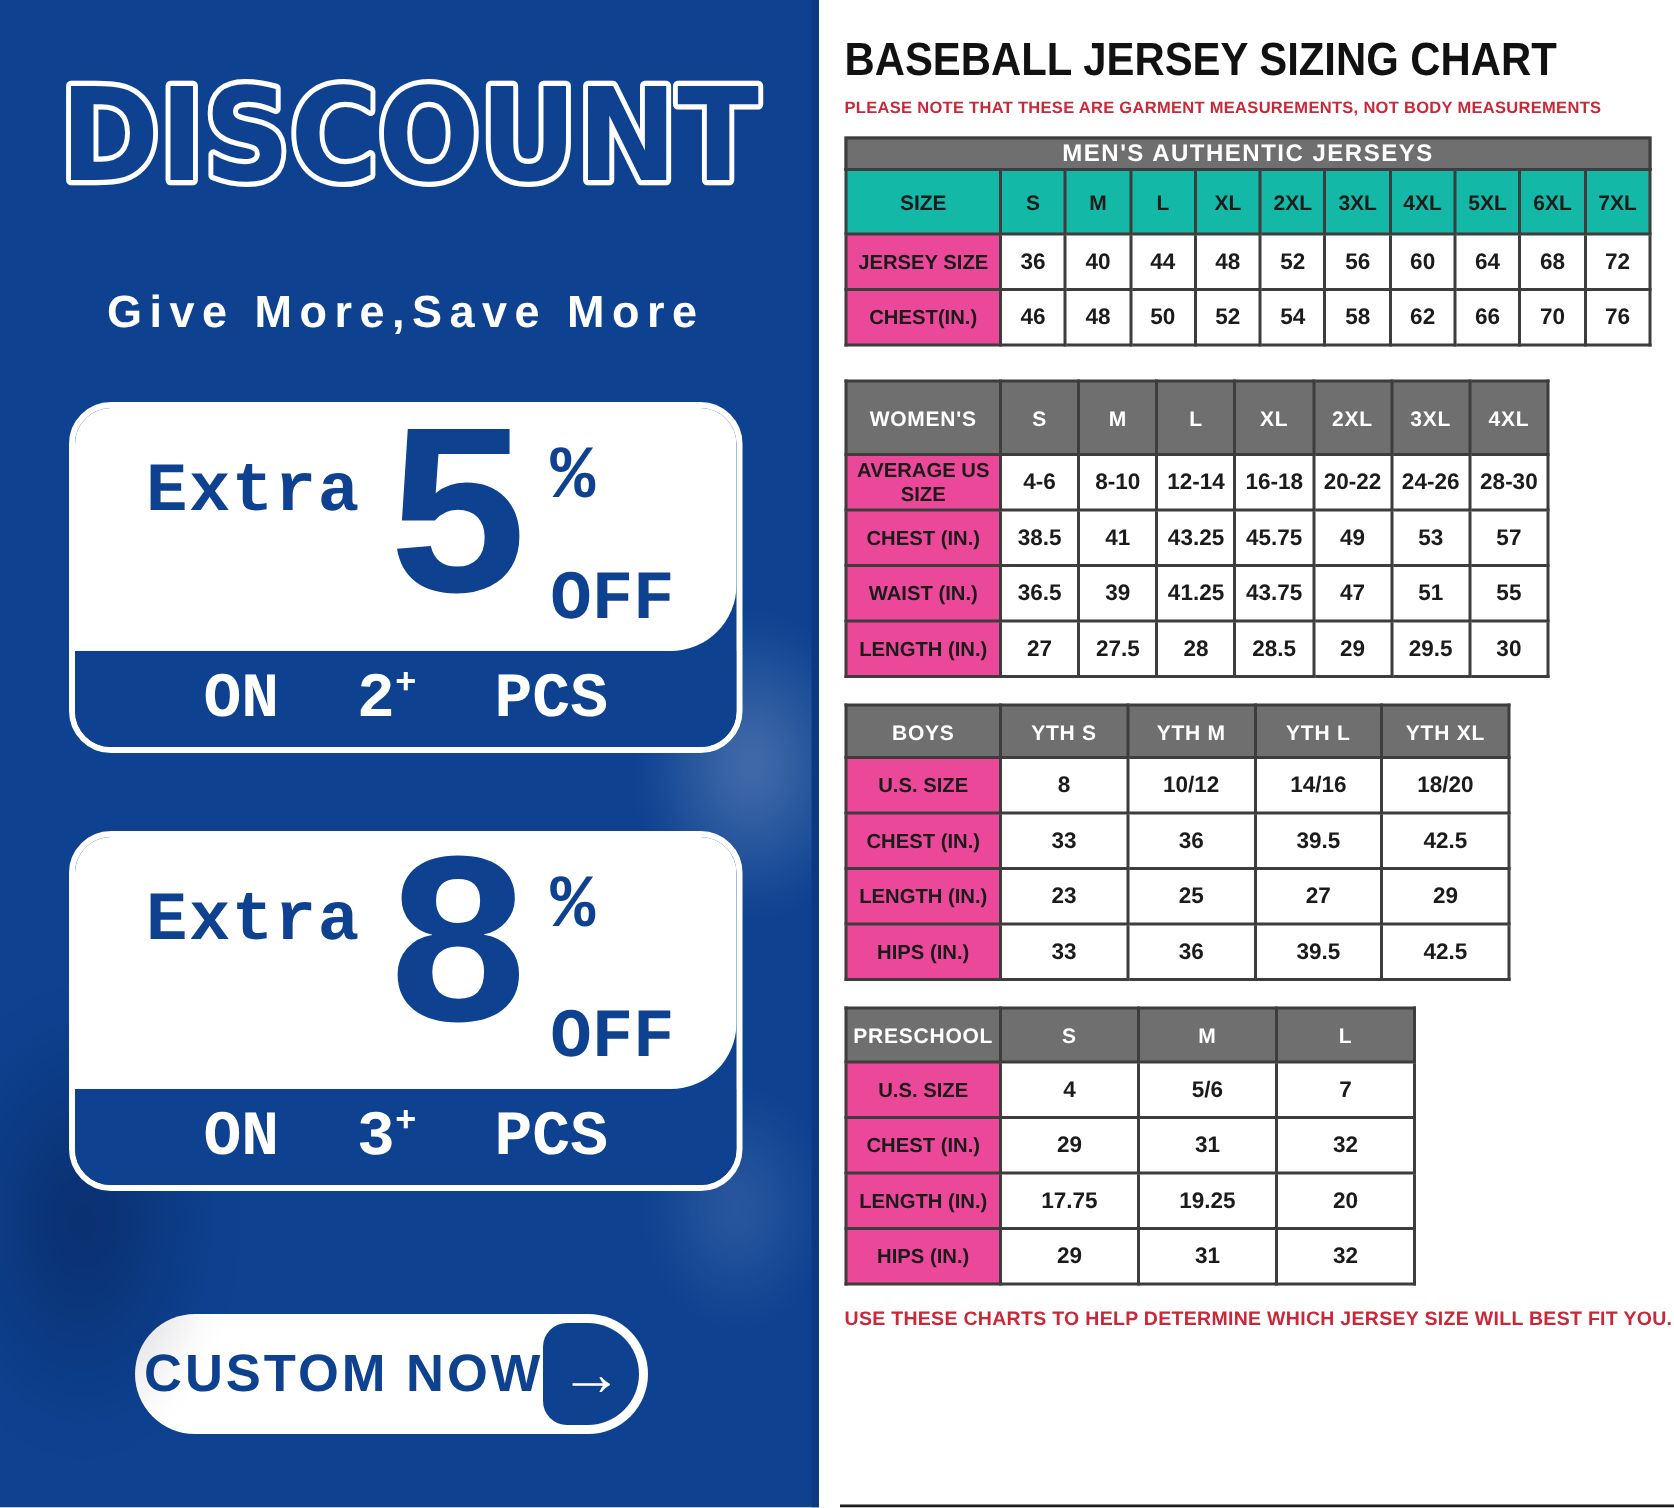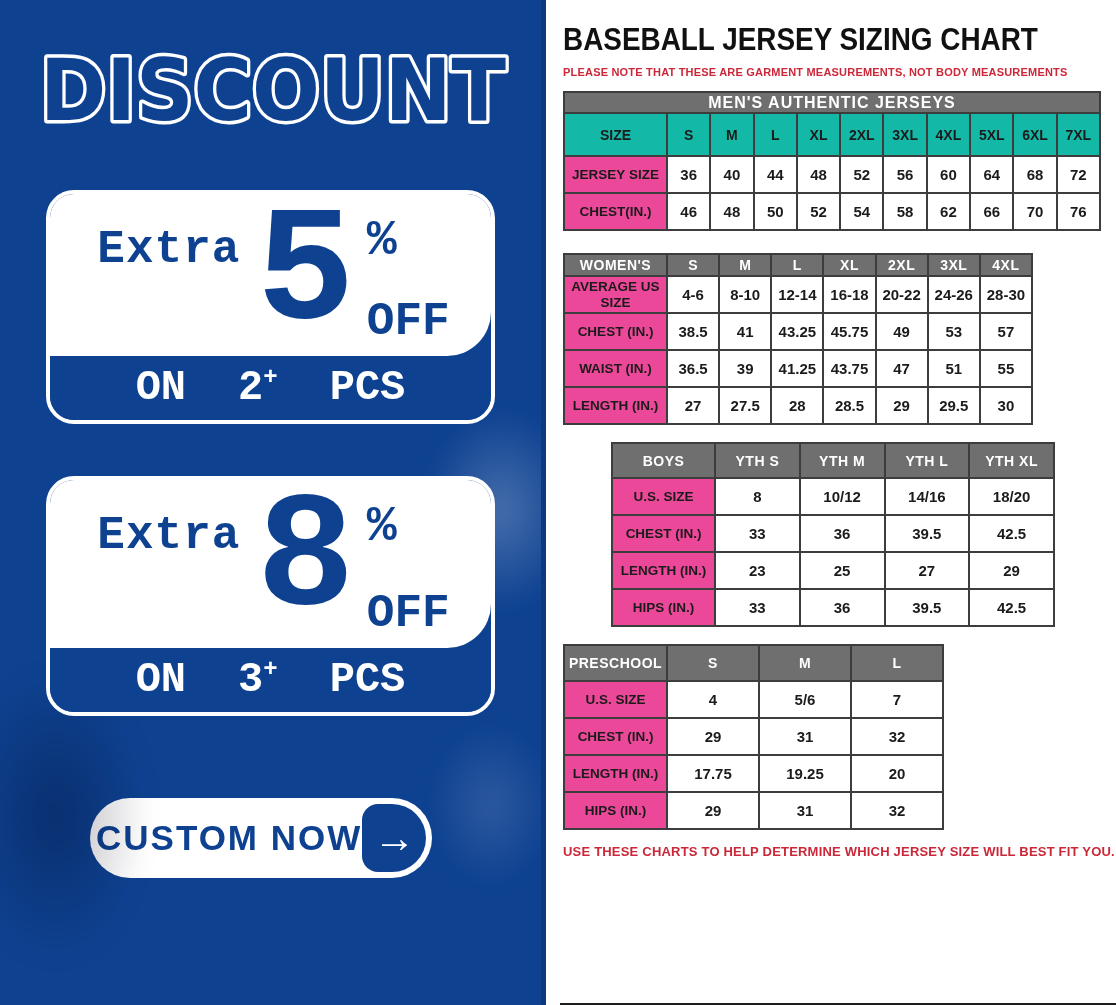--- a/index.html
+++ b/index.html
@@ -68,42 +68,43 @@
   tbody td { font-size:15px; }
   thead th:first-child { width:103px; }
   tbody tr { height:37px; }
 
   .tbl-mens { width:538px; margin-top:-2px; }
   .tbl-mens thead tr { height:43px; }
   .tbl-mens thead th { background:#14b8a6; color:#1b1b1b; }
 
   .gray-head thead th { background:#6f6f6f; color:#fff; letter-spacing:0.5px; }
   .tbl-womens { width:470px; margin-top:22px; }
-  .tbl-womens thead tr { height:22px;padding-left:28px; }
-  .tbl-boys { width:444px; margin-top:17px;margin-left:48px; }
+  .tbl-womens thead tr { height:49px;padding-left:28px; }
+  .tbl-boys { width:444px; margin-top:17px; }
   .tbl-boys thead tr { height:35px; }
   .tbl-preschool { width:381px; margin-top:17px; }
   .tbl-preschool thead tr { height:36px; }
 
   .bottom-rule { position:absolute; left:14px; right:0; bottom:0; height:2px; background:#1c1c1c; }
 </style>
 </head>
 <body>
 
 <div class="page">
 
   <div class="left-panel">
     <div class="blob b1"></div>
     <div class="blob b2"></div>
     <div class="blob b3"></div>
 
     <svg class="discount-svg" width="546" height="118" viewBox="0 0 546 118">
       <text x="273" y="90" text-anchor="middle" font-family="DejaVu Sans, sans-serif" font-size="86" font-weight="bold" fill="#0e4291" stroke="#ffffff" stroke-width="7" stroke-linejoin="round" paint-order="stroke" textLength="466" lengthAdjust="spacingAndGlyphs">DISCOUNT</text>
     </svg>
 
+    <div class="tagline">Give More,Save More</div>
 
     <div class="offer-card">
       <div class="card-top">
         <span class="extra">Extra</span>
         <span class="big-num">5</span>
         <span class="pct-col">
           <span class="pct">%</span>
           <span class="off">OFF</span>
         </span>
       </div>

